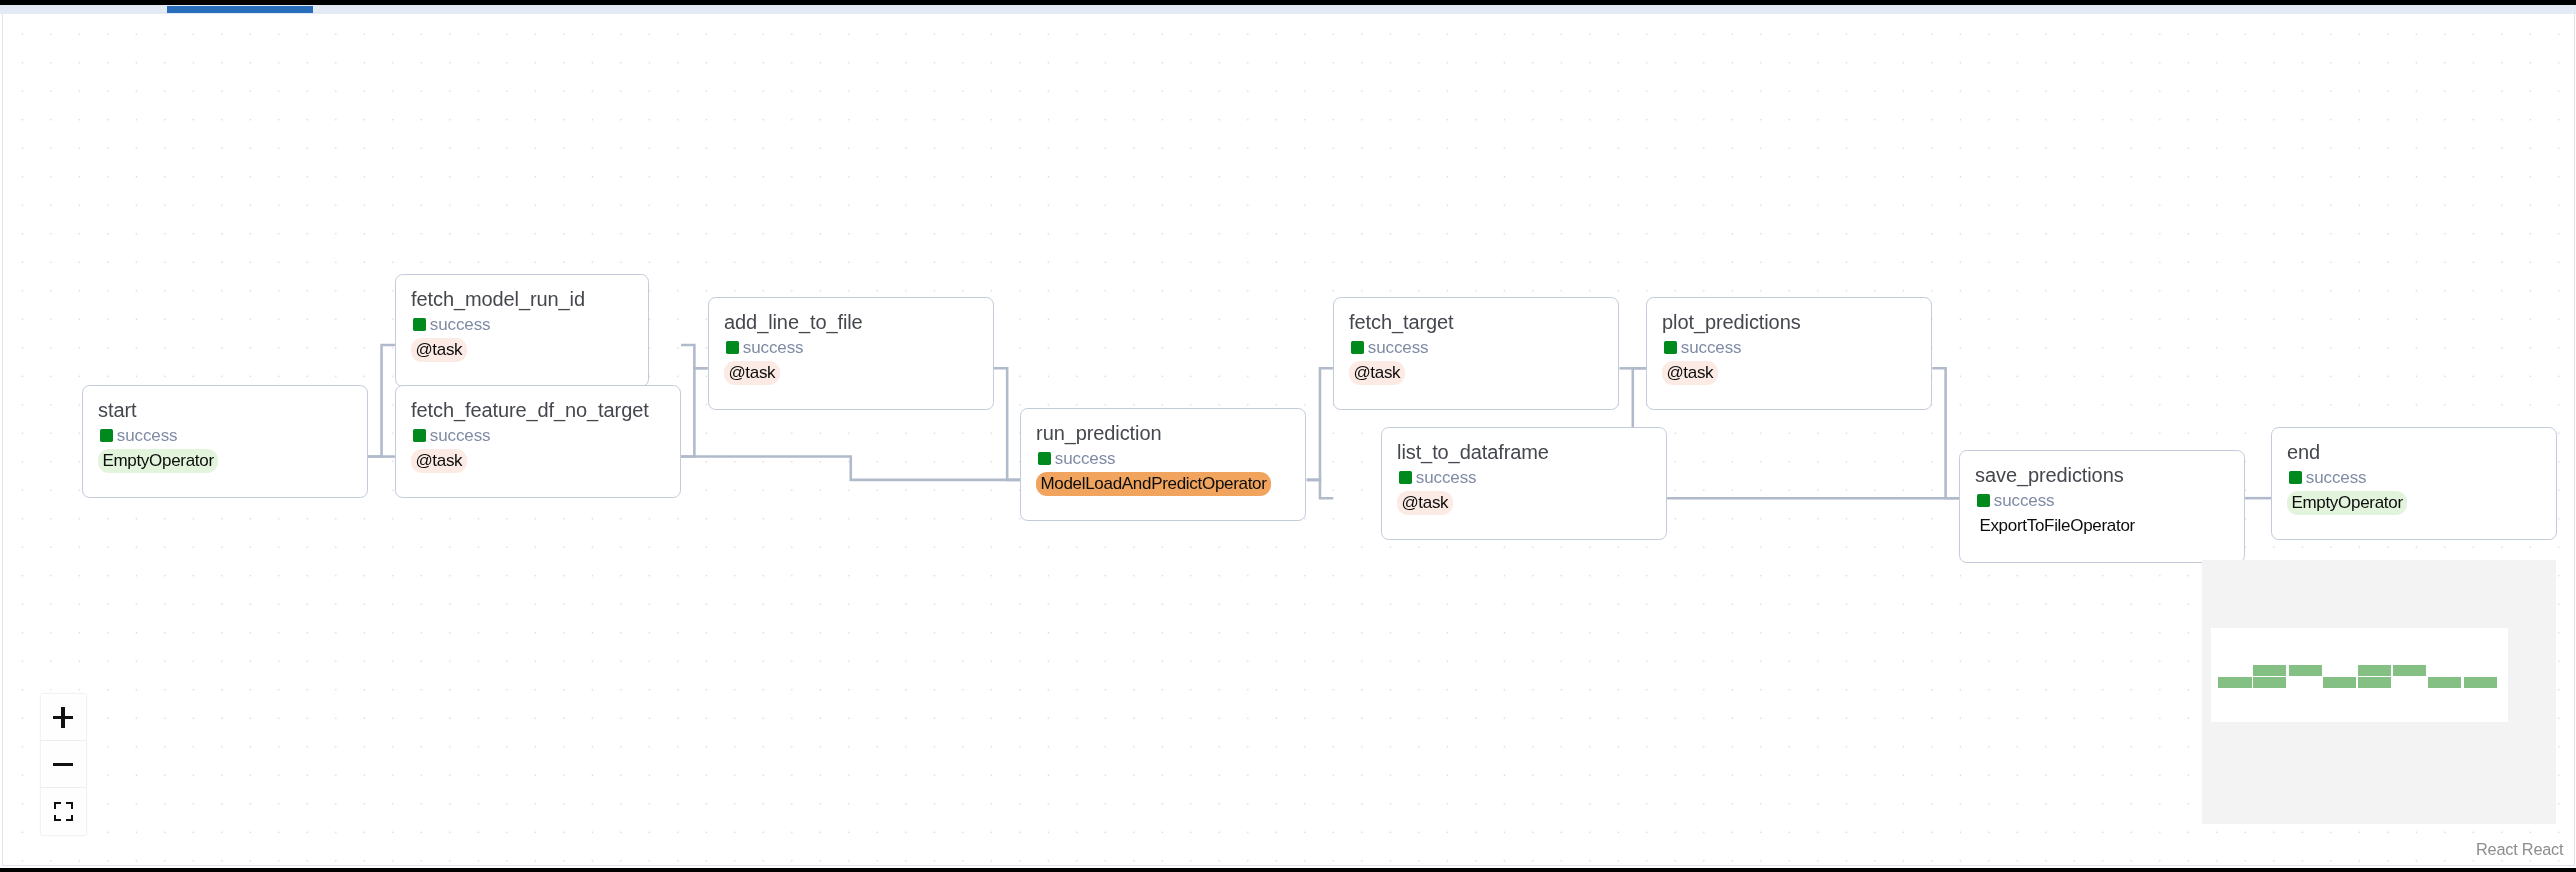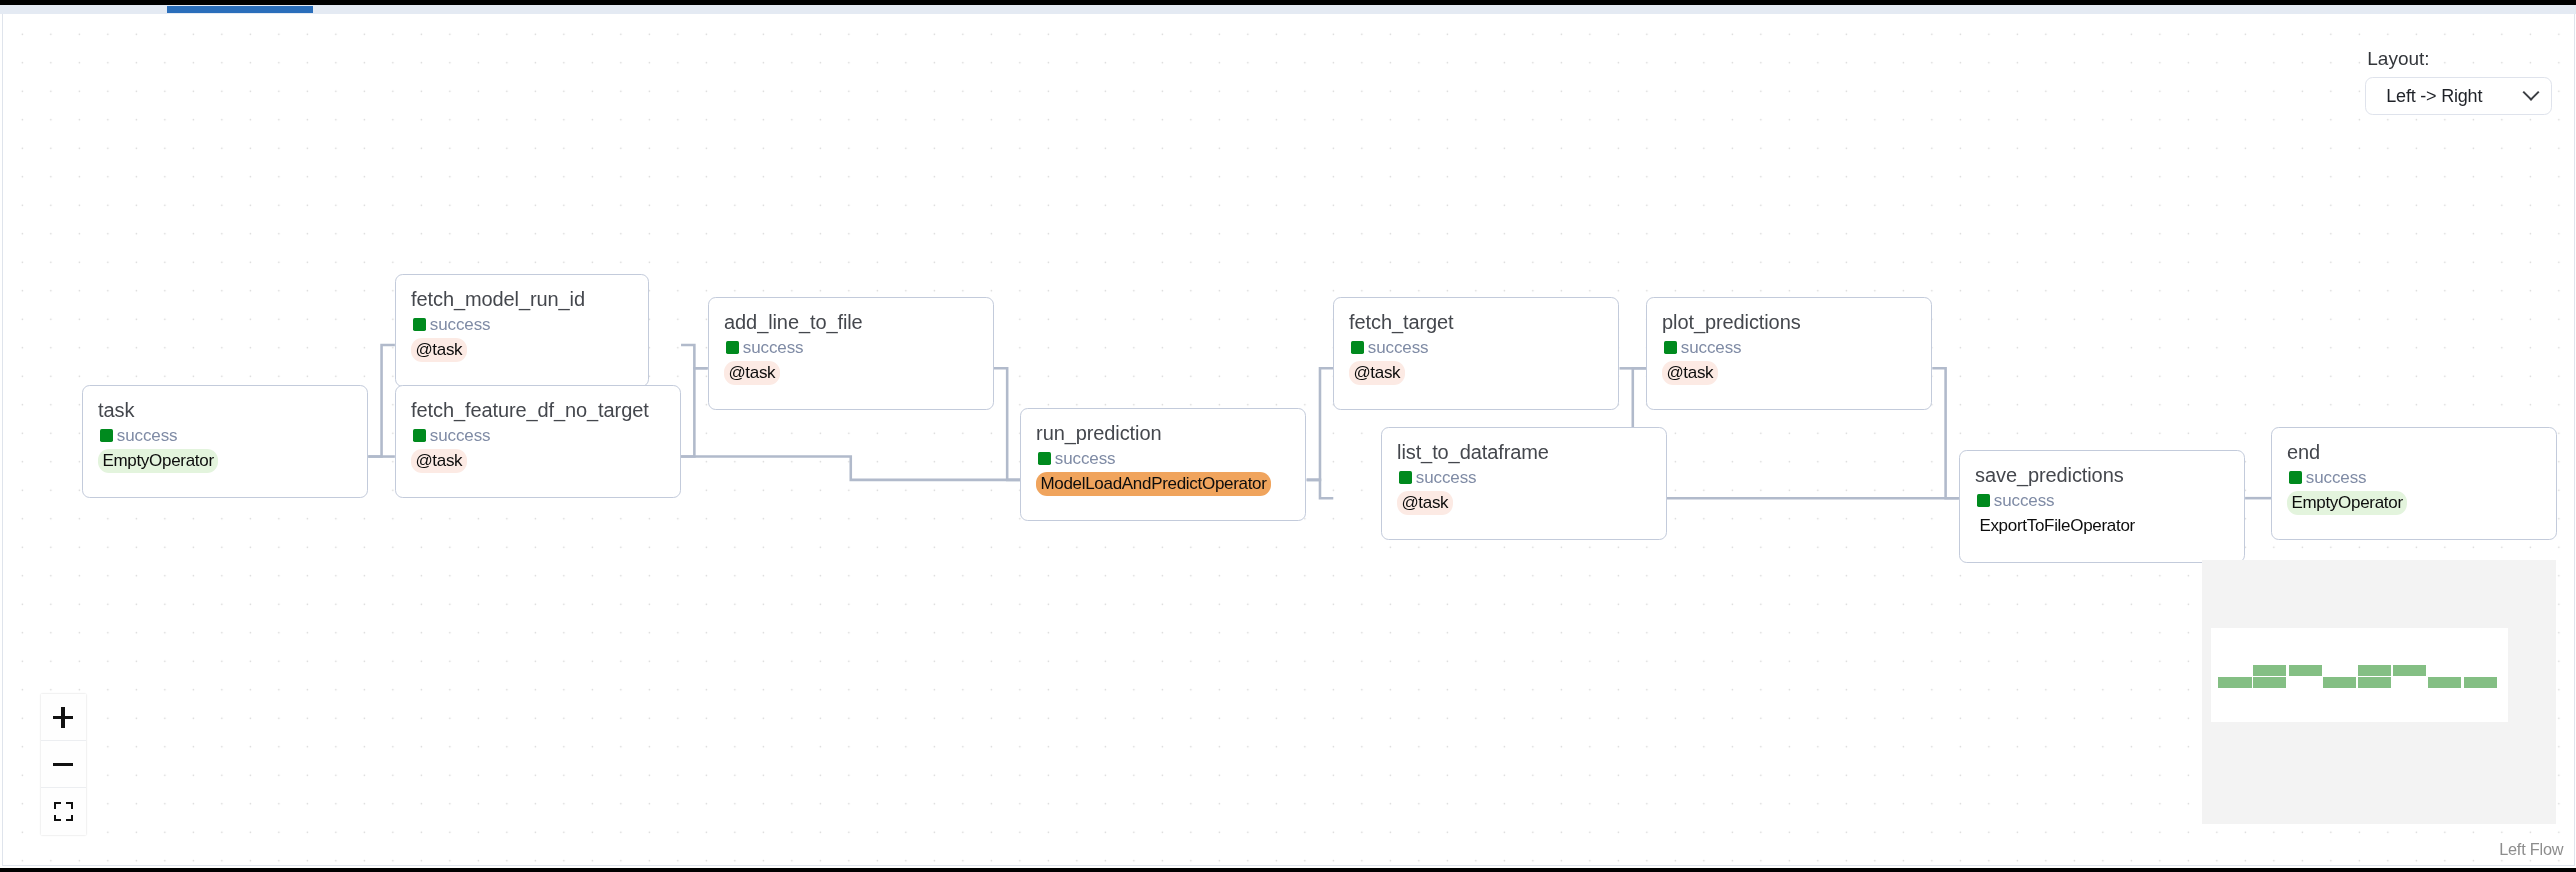--- a/index.html
+++ b/index.html
@@ -139,21 +139,21 @@
         <path d="M 1520.02 542.9495999999999 L 1535.54 542.9495999999999 L 1535.54 412.9696 L 1551.06 412.9696"></path>
         <path d="M 1520.02 542.9495999999999 L 1535.54 542.9495999999999 L 1535.54 564.2896 L 1551.06 564.2896"></path>
         <path d="M 1884.74 412.9696 L 1900.26 412.9696 L 1900.26 412.9696 L 1915.78 412.9696"></path>
         <path d="M 1884.74 564.2896 L 1900.26 564.2896 L 1900.26 412.9696 L 1915.78 412.9696"></path>
         <path d="M 1884.74 564.2896 L 2082.62 564.2896 L 2082.62 564.2896 L 2280.5 564.2896"></path>
         <path d="M 2249.46 412.9696 L 2264.98 412.9696 L 2264.98 564.2896 L 2280.5 564.2896"></path>
         <path d="M 2614.18 564.2896 L 2629.7 564.2896 L 2629.7 564.2896 L 2645.22 564.2896"></path>
       </svg>
     <div id="node-layer">
         <div class="node" style="left: 79px; top: 371px; width: 286px; height: 113px;">
-          <div class="node-title">task</div>
+          <div class="node-title">start</div>
           <div class="node-status">
             <span class="status-sq"></span>
             <span class="status-text">success</span>
           </div>
           <div class="op-badge op-green">EmptyOperator</div>
         </div>
         <div class="node" style="left: 392px; top: 260px; width: 254px; height: 113px;">
           <div class="node-title">fetch_model_run_id</div>
           <div class="node-status">
             <span class="status-sq"></span>
@@ -220,27 +220,20 @@
         <div class="node" style="left: 2268px; top: 413px; width: 286px; height: 113px;">
           <div class="node-title">end</div>
           <div class="node-status">
             <span class="status-sq"></span>
             <span class="status-text">success</span>
           </div>
           <div class="op-badge op-green">EmptyOperator</div>
         </div>
       </div>
 
-    <div id="layout-panel">
-      <div id="layout-label">Layout:</div>
-      <div id="layout-select">
-        <span id="layout-value">Left -&gt; Right</span>
-        <span class="chev"></span>
-      </div>
-    </div>
 
     <div id="controls">
       <div class="ctrl-btn">
         <span class="ic-plus"></span>
       </div>
       <div class="ctrl-btn">
         <span class="ic-minus"></span>
       </div>
       <div class="ctrl-btn">
         <span class="ic-fit">
@@ -259,16 +252,16 @@
         <div class="mm-node" style="left: 51px; top: 117px; width: 33px; height: 10.3px;"></div>
         <div class="mm-node" style="left: 87px; top: 105px; width: 33px; height: 10.3px;"></div>
         <div class="mm-node" style="left: 121px; top: 117px; width: 33px; height: 10.3px;"></div>
         <div class="mm-node" style="left: 156px; top: 105px; width: 33px; height: 10.3px;"></div>
         <div class="mm-node" style="left: 156px; top: 117px; width: 33px; height: 10.3px;"></div>
         <div class="mm-node" style="left: 191px; top: 105px; width: 33px; height: 10.3px;"></div>
         <div class="mm-node" style="left: 226px; top: 117px; width: 33px; height: 10.3px;"></div>
         <div class="mm-node" style="left: 262px; top: 117px; width: 33px; height: 10.3px;"></div>
       </div>
 
-    <div id="attribution">Left Flow</div>
+    <div id="attribution">React React</div>
   </div>
 </div>
 
 
 </body></html>

